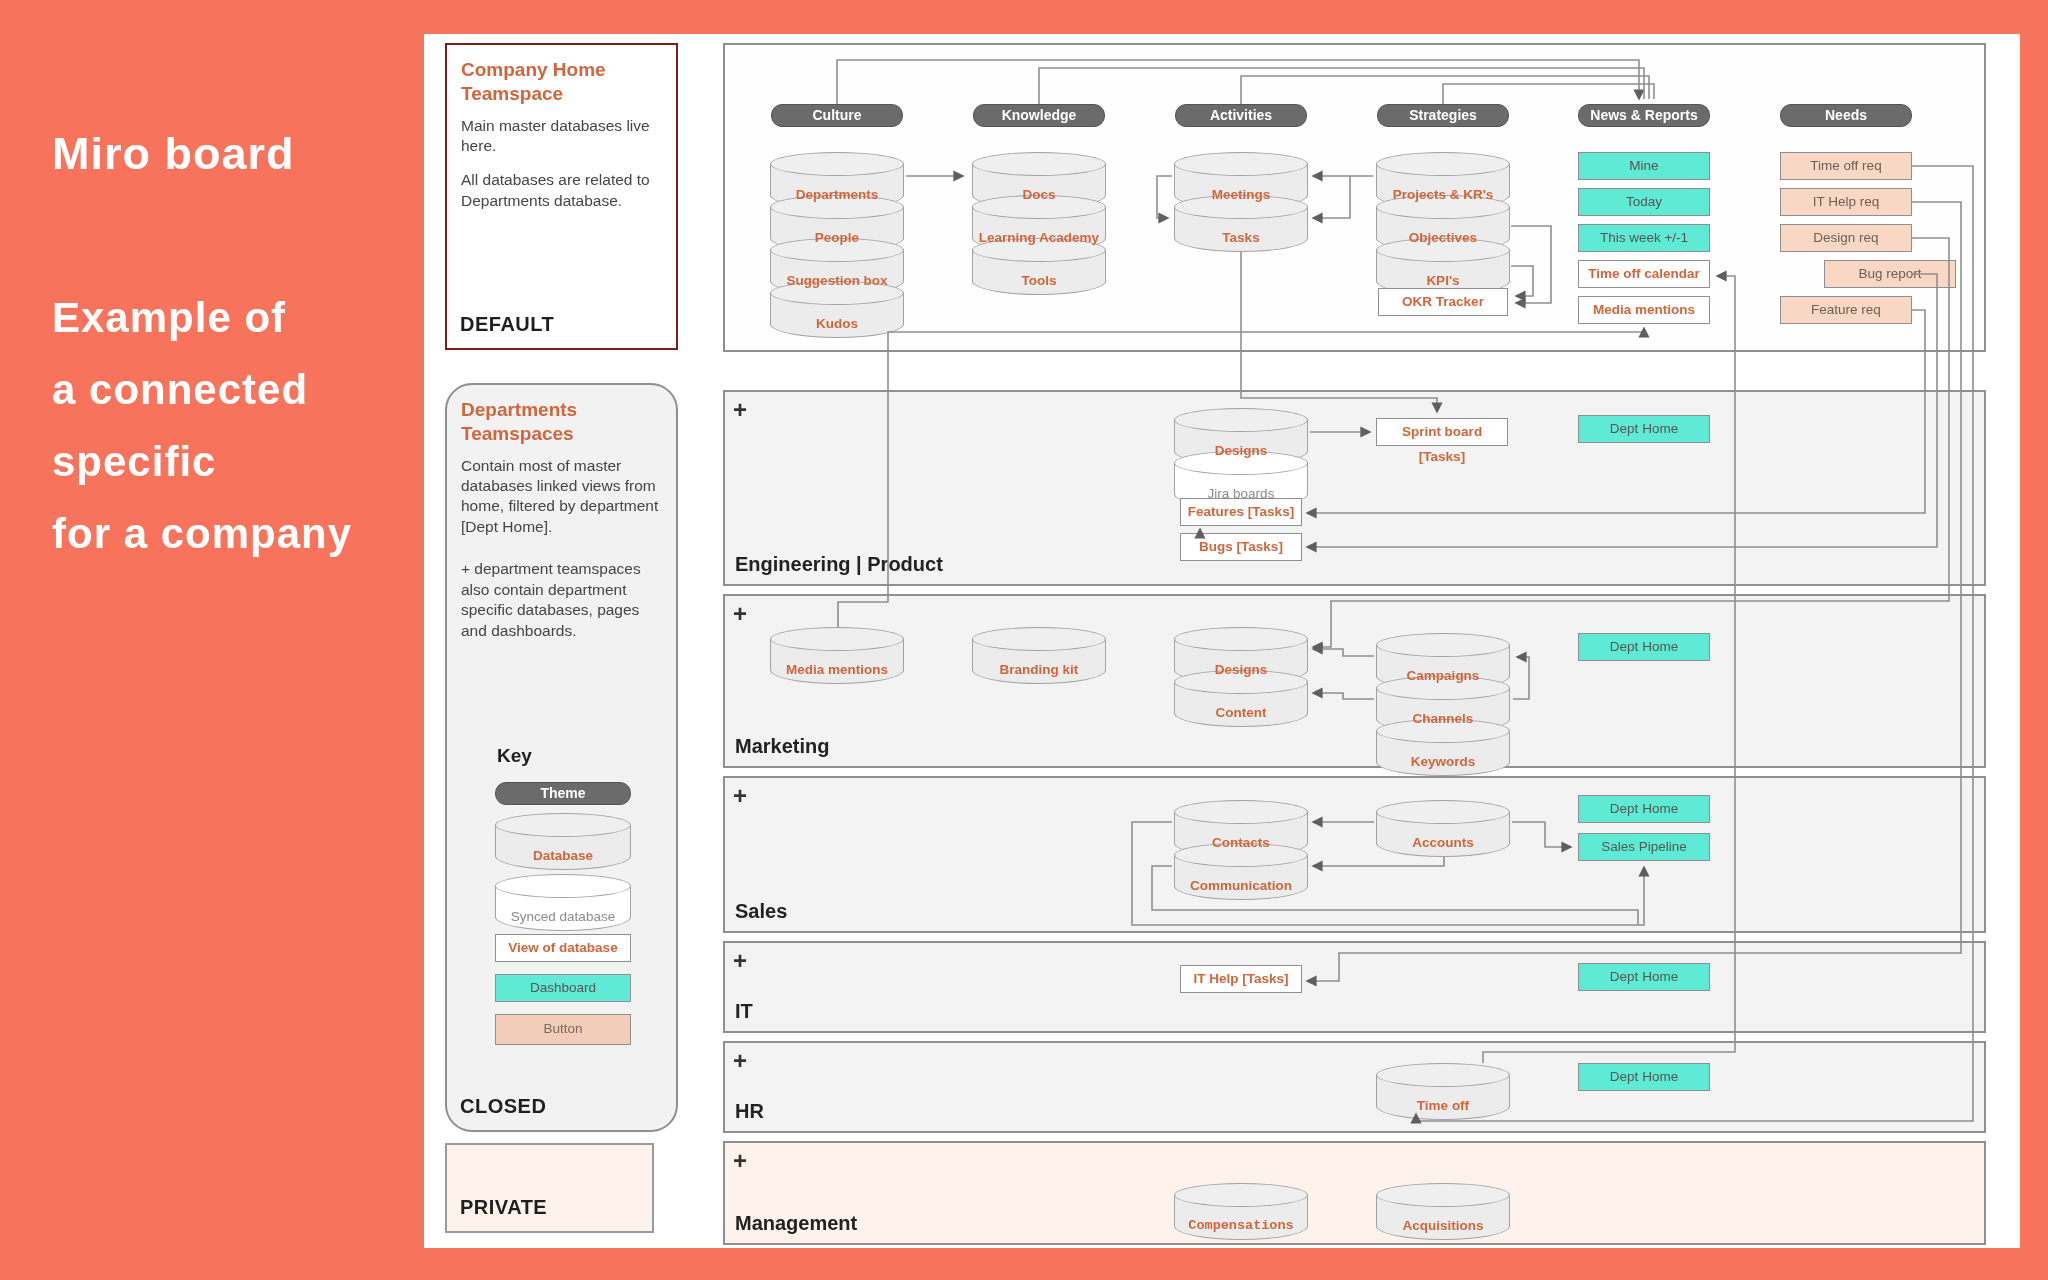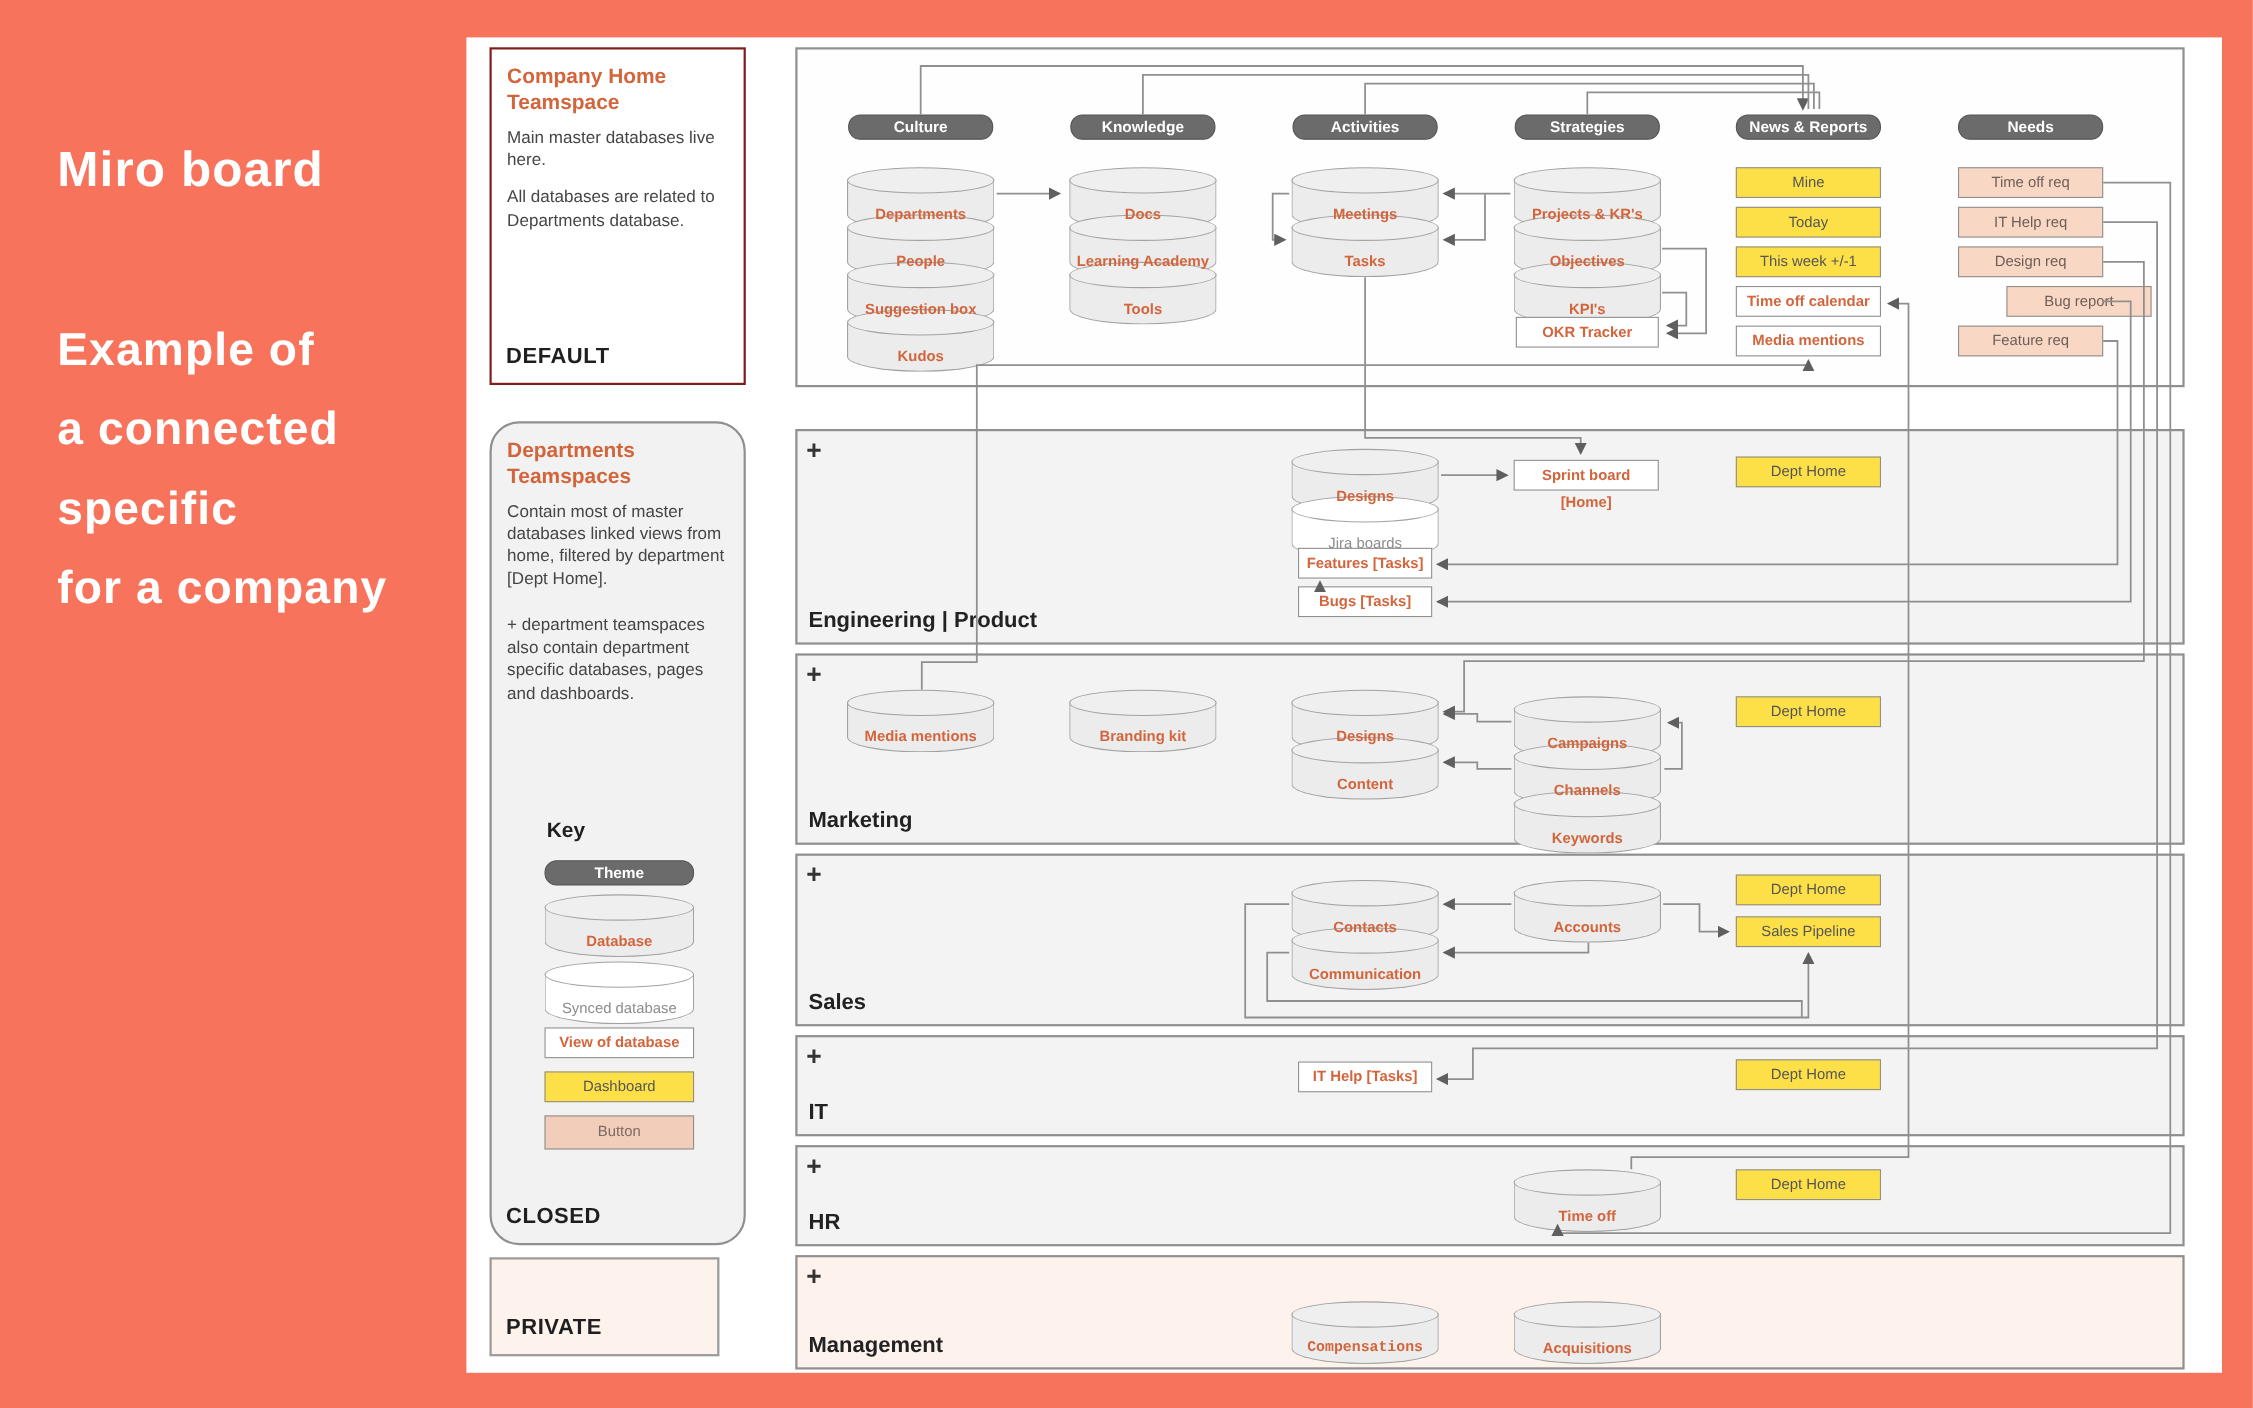--- a/index.html
+++ b/index.html
@@ -34,21 +34,21 @@
                  background:#f0efef; border:1px solid #a2a2a2; z-index:1; }
   .cyl .clbl { position:absolute; left:0; right:0; bottom:7px; z-index:2; text-align:center;
                font-size:13.5px; font-weight:700; color:#d2653c; }
   .cyl.white::after, .cyl.white::before { background:#ffffff; }
   .cyl.white .clbl { color:#8c8c8c; font-weight:400; }
 
   
   .bx { position:absolute; width:132px; height:28px; line-height:25px; text-align:center; font-size:13.5px;
         border:1.5px solid #8f8f8f; background:#fff; color:#555; }
   .bx.view { color:#d2653c; font-weight:700; }
-  .bx.dash { background:#fde047; color:#565656; }
+  .bx.dash { background:#5eead4; color:#565656; }
   .bx.needs { background:#f8d8c4; color:#6e5e56; }
   .bx.btn { background:#f2cdb9; color:#7a6a61; }
 
   
   .frame { position:absolute; border:2px solid #8f8f8f; }
   .frame.rowbg { background:#f3f3f3; }
   .frame.pinkbg { background:#fdf2ec; }
   .frame-label { position:absolute; left:10px; bottom:8px; font-weight:700; font-size:20px; color:#222; }
   .plus { position:absolute; font-size:24px; font-weight:700; color:#333; line-height:1; }
 
@@ -175,21 +175,21 @@
     <div class="frame-label">Engineering | Product</div>
   </div>
   <div class="cyl" style="left:1174px;top:408px;">
       <div class="clbl">Designs</div>
     </div>
   <div class="cyl white" style="left:1174px;top:451px;">
       <div class="clbl">Jira boards</div>
     </div>
   <div class="bx view" style="left:1180px;top:498px;width:122px;"><span>Features [Tasks]</span></div>
   <div class="bx view" style="left:1180px;top:533px;width:122px;"><span>Bugs [Tasks]</span></div>
-  <div class="bx view" style="left:1376px;top:418px;"><span>Sprint board [Home]</span></div>
+  <div class="bx view" style="left:1376px;top:418px;"><span>Sprint board [Tasks]</span></div>
   <div class="bx dash" style="left:1578px;top:415px;"><span>Dept Home</span></div>
 
   <div class="frame rowbg" style="left:723px;top:594px;width:1263px;height:174px;">
     <div class="plus" style="left:8px;top:6px;">+</div>
     <div class="frame-label">Marketing</div>
   </div>
   <div class="cyl" style="left:770px;top:627px;">
       <div class="clbl">Media mentions</div>
     </div>
   <div class="cyl" style="left:972px;top:627px;padding-left:16px;">

